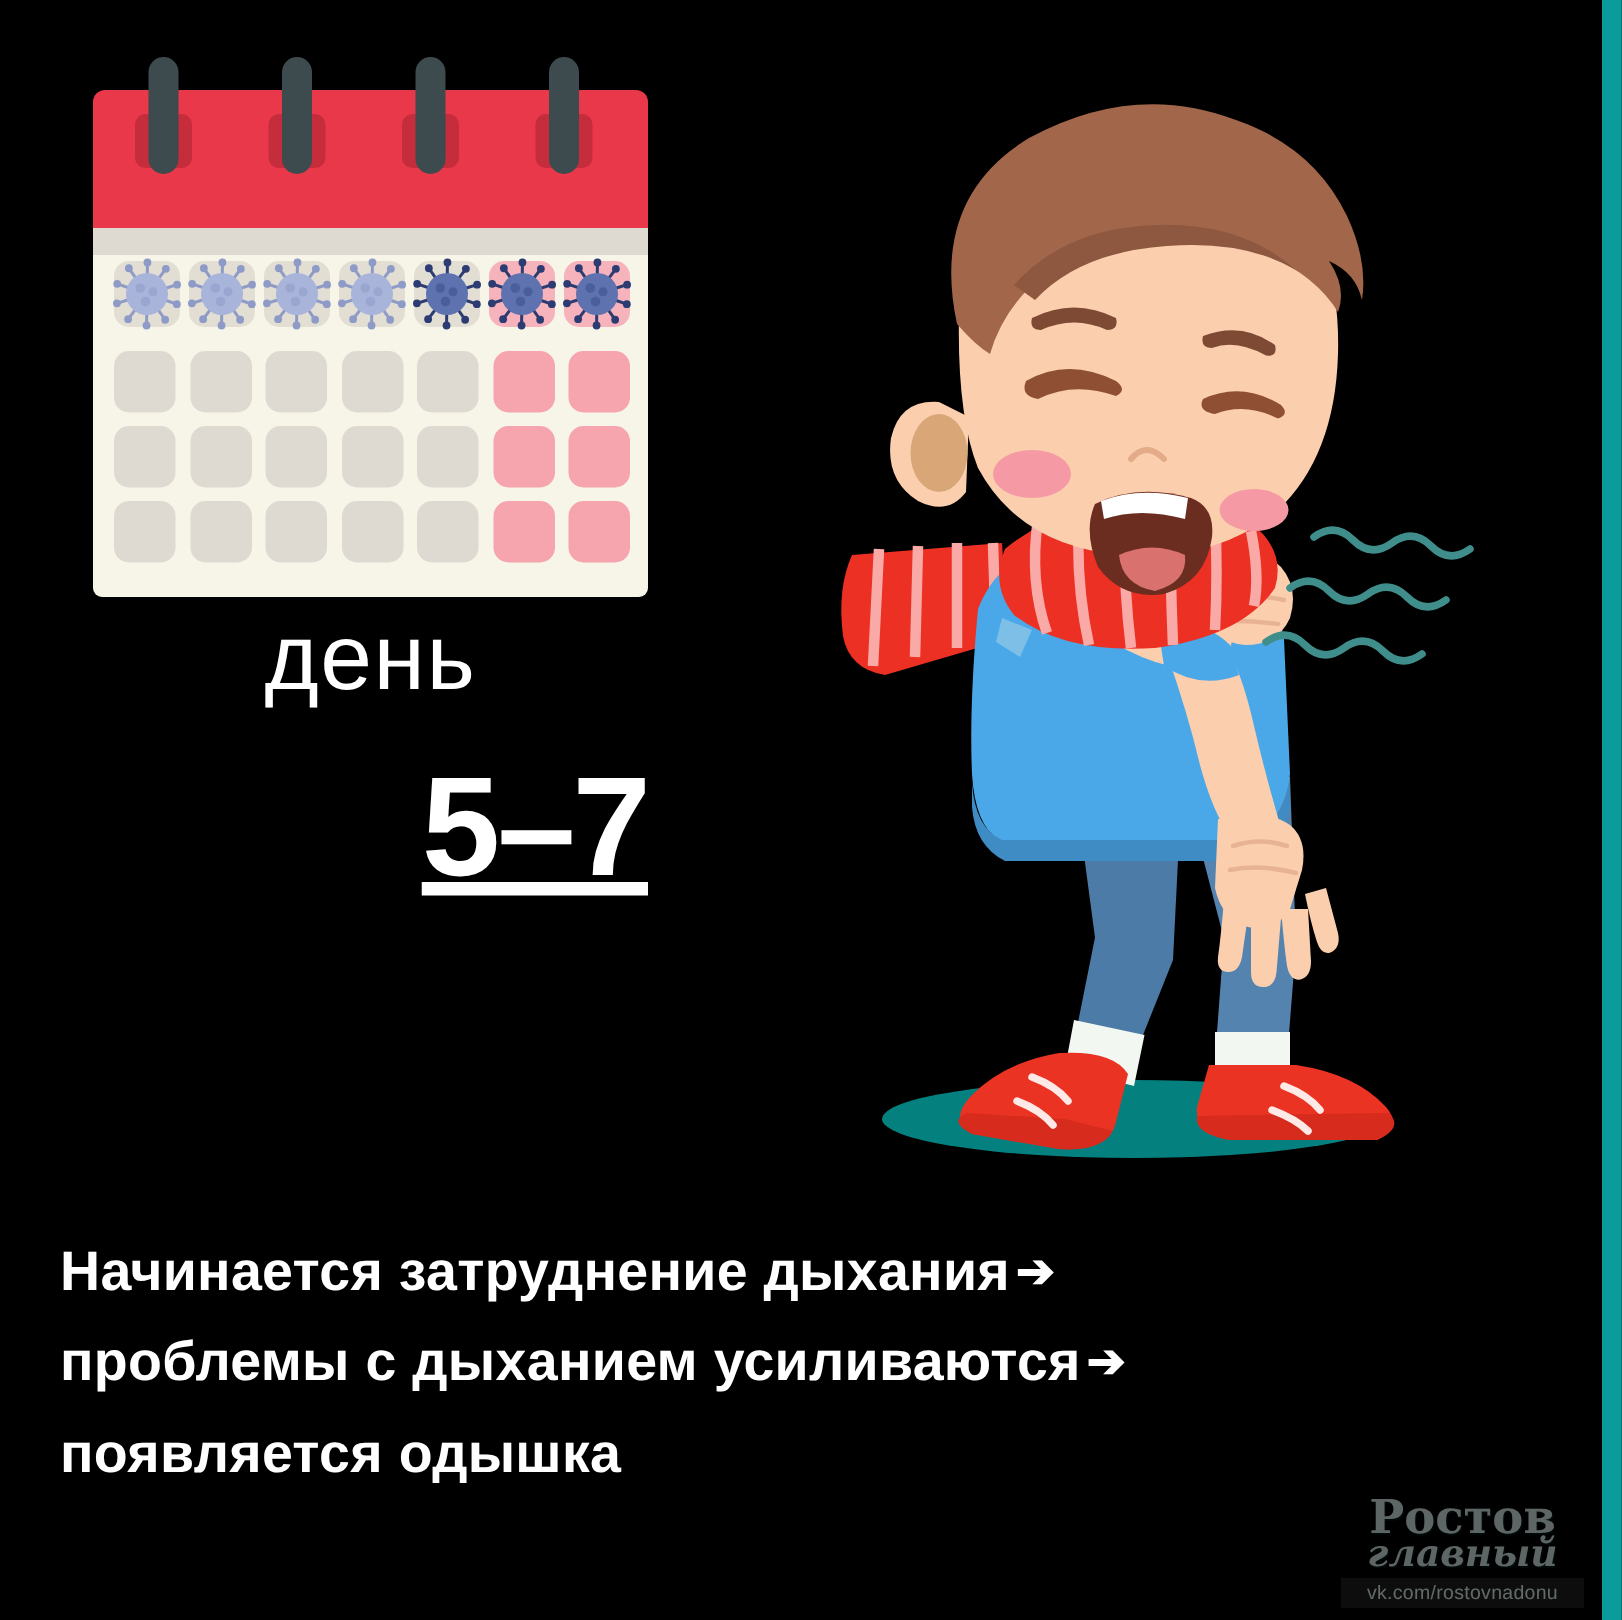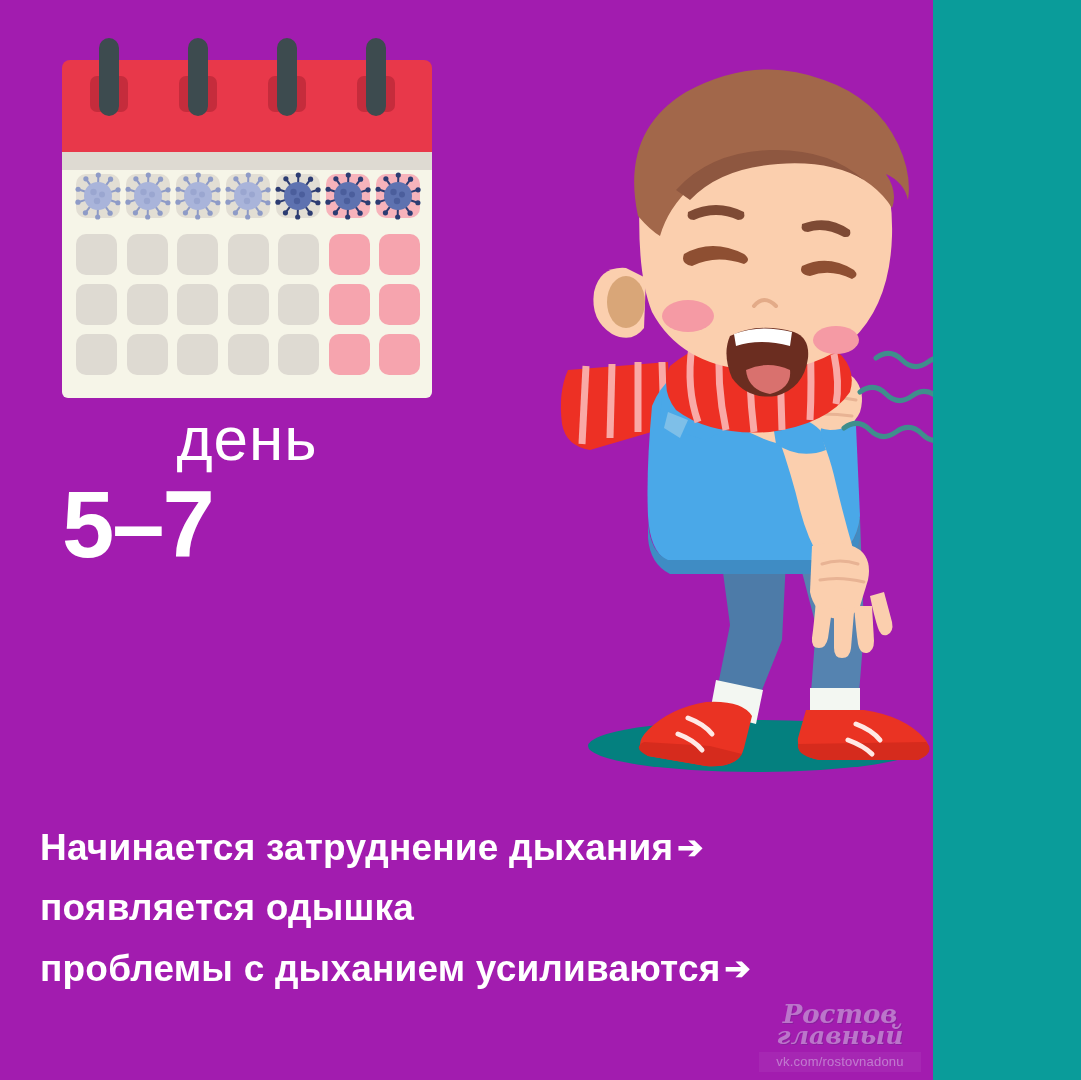--- a/index.html
+++ b/index.html
@@ -6,23 +6,23 @@
   html, body {
     margin: 0;
     padding: 0;
     background: #0a9c9a;
   }
   body {
     font-family: "Liberation Sans", sans-serif;
   }
   #poster {
     position: relative;
-    width: 933px;
+    width: 1068px;
     height: 1080px;
-    background: #a21caf;
+    background: #000000;
     overflow: hidden;
   }
 
   
   #calendar-illustration {
     position: absolute;
     left: 62px;
     top: 38px;
     width: 370px;
     height: 360px;
@@ -123,28 +123,29 @@
     text-align: center;
     color: #ffffff;
     font-size: 62px;
     font-weight: 300;
     letter-spacing: 1px;
     line-height: 1;
   }
   #day-number {
     position: absolute;
     left: 62px;
-    top: 478px;
+    top: 504px;
     width: 370px;
-    text-align: left;
+    text-align: right;
     color: #ffffff;
     font-size: 94px;
     font-weight: bold;
     letter-spacing: -2px;
     line-height: 1;
+    text-decoration: underline;
   }
 
   
   #boy-character {
     position: absolute;
     left: 520px;
     top: 40px;
     width: 470px;
     height: 740px;
   }
@@ -173,23 +174,22 @@
   #watermark {
     position: absolute;
     right: 12px;
     bottom: 8px;
     width: 162px;
     text-align: center;
     opacity: 0.42;
   }
   #wm-line1 {
     color: #dff2f1;
-    font-size: 26px;
+    font-size: 31px;
     font-family: "DejaVu Serif", serif;
-    font-style: italic;
     font-weight: bold;
     line-height: 0.95;
     text-shadow: 1px 1px 0 rgba(0,60,60,0.35);
   }
   #wm-line2 {
     color: #dff2f1;
     font-size: 25px;
     font-family: "DejaVu Serif", serif;
     font-style: italic;
     font-weight: bold;
@@ -570,22 +570,22 @@
         <path d="M356 318 q14 -10 26 2 t26 2 t26 2 t26 2"></path>
         <path d="M340 352 q14 -10 26 2 t26 2 t26 2 t26 2"></path>
         <path d="M324 388 q14 -10 26 2 t26 2 t26 2 t26 2"></path>
       </g>
 
     </svg>
   </div>
 
   <div id="caption">
       <div class="caption-line"><span>Начинается затруднение дыхания</span><span class="arrow-glyph"> ➔</span></div>
+      <div class="caption-line"><span>проблемы с дыханием усиливаются</span><span class="arrow-glyph"> ➔</span></div>
       <div class="caption-line"><span>появляется одышка</span></div>
-      <div class="caption-line"><span>проблемы с дыханием усиливаются</span><span class="arrow-glyph"> ➔</span></div>
     </div>
 
   <div id="watermark">
     <div id="wm-line1">Ростов</div>
     <div id="wm-line2">главный</div>
     <div id="wm-url">vk.com/rostovnadonu</div>
   </div>
 
 </div>
 

